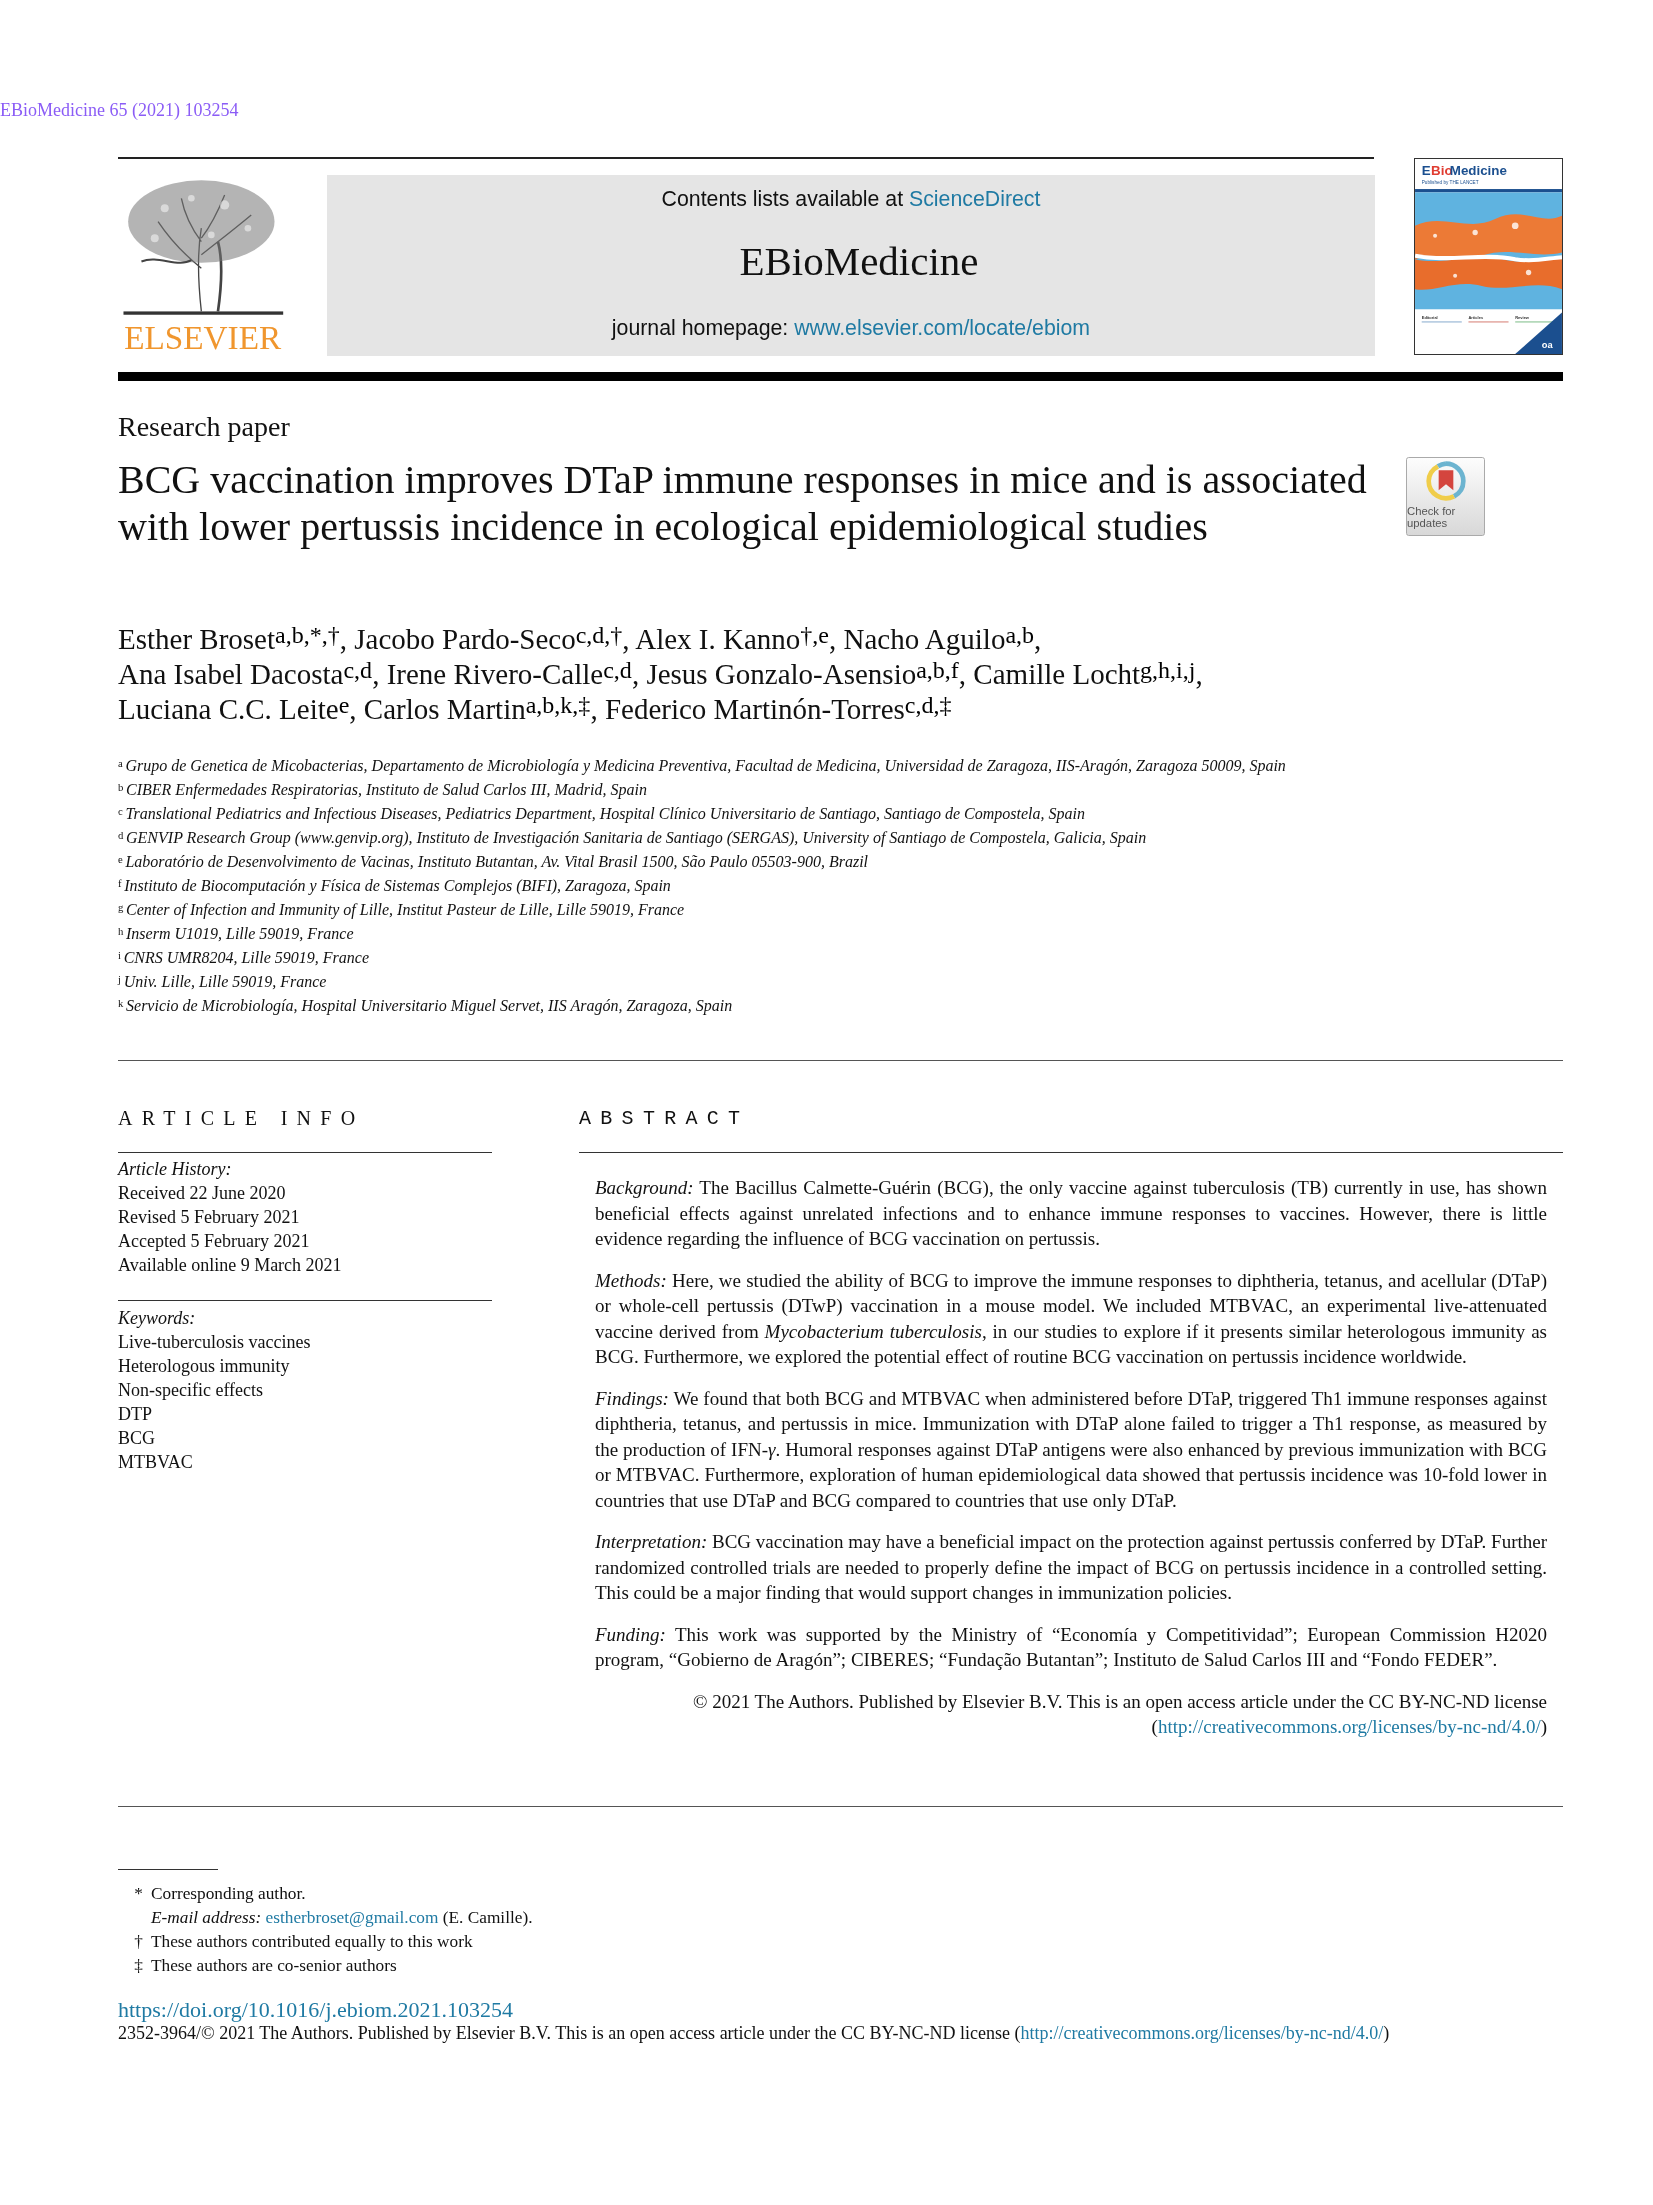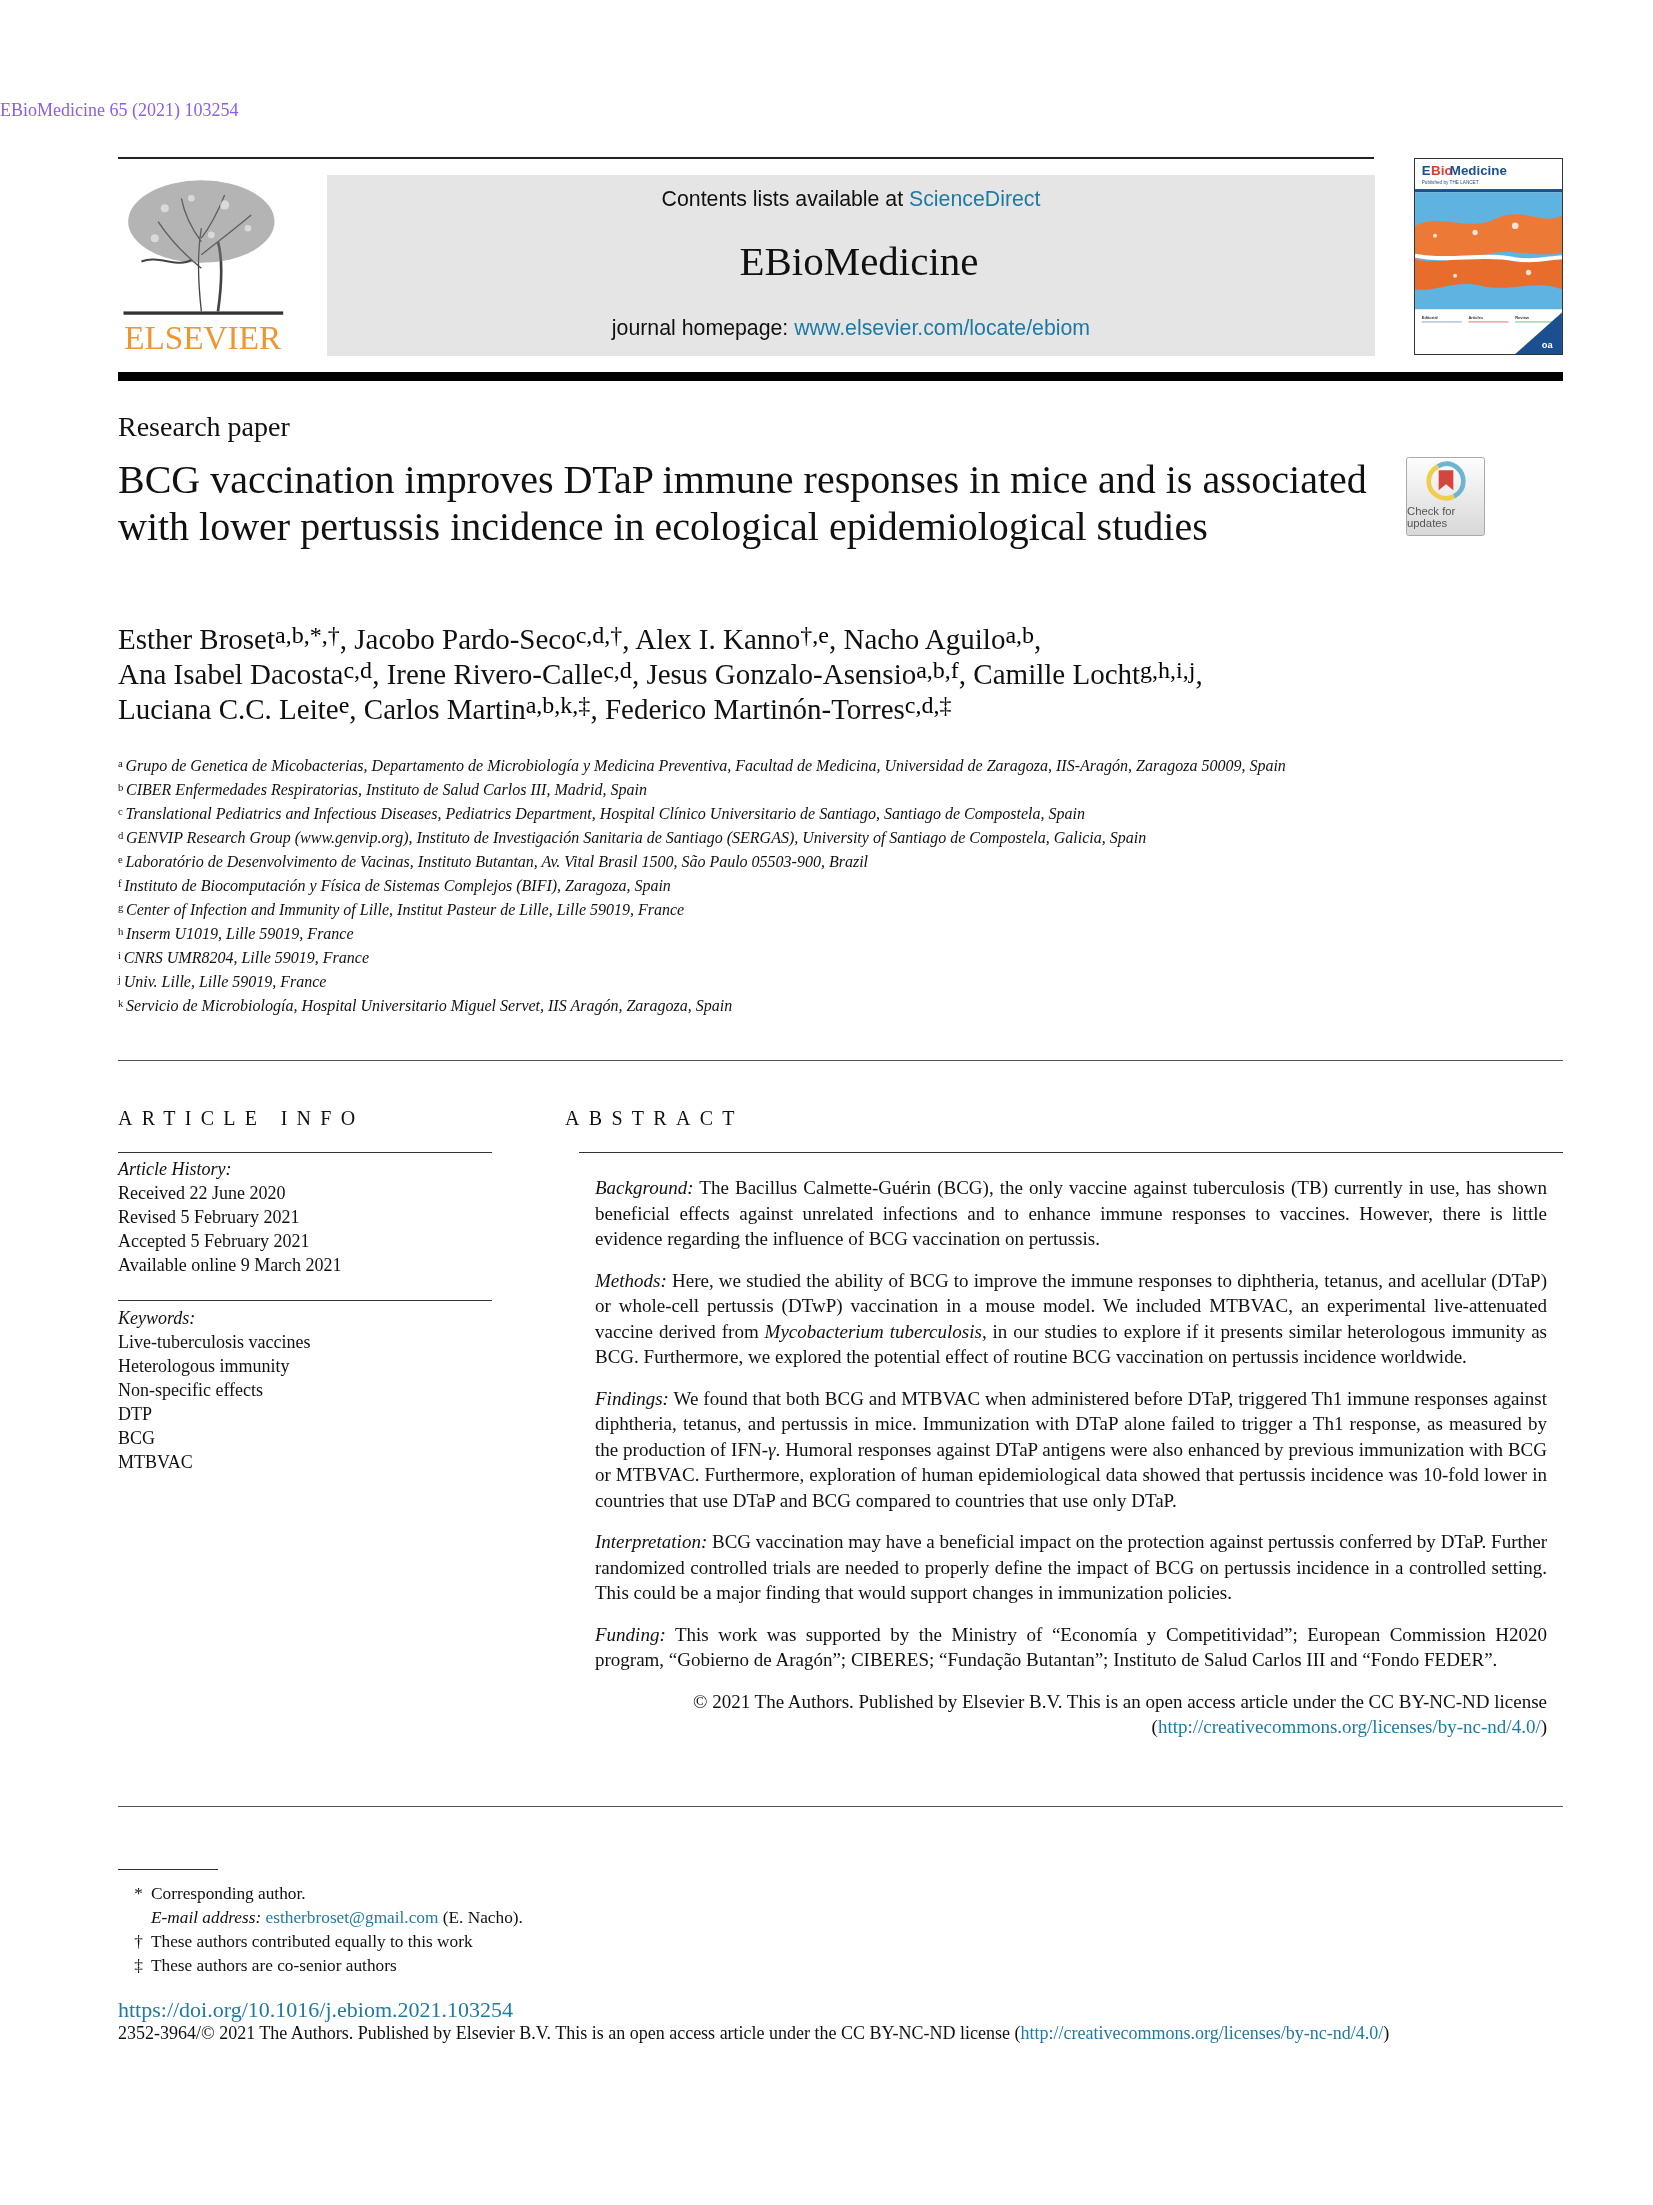--- a/index.html
+++ b/index.html
@@ -31,21 +31,21 @@
   #authors sup { font-size:24px; color:#000000; vertical-align:top; position:relative; top:-4px;text-align:center; }
 
   #affiliations { top:754px; left:118px; width:1267px; font-size:16px; line-height:24px; font-style:italic; }
   #affiliations sup { font-size:10.7px; font-style:normal; vertical-align:top; position:relative; top:-2.7px; margin-right:2.7px; }
 
   #rule-mid { top:1060px; left:118px; width:1445px; height:1.3px; background:#555; }
 
   
   .spaced-head { font-size:20px; letter-spacing:9.3px; }
   #ai-head { top:1107px; left:118px; }
-  #ab-head { top:1107px; left:565px; }
+  #ab-head { top:1107px; left:579px;font-family:Liberation Mono, monospace; }
   #ai-rule1 { top:1152px; left:118px; width:374px; height:1.3px; background:#333; }
   #ai-history { top:1157px; left:118px; font-size:18px; line-height:24px; }
   #ai-rule2 { top:1300px; left:118px; width:374px; height:1.3px; background:#333; }
   #ai-keywords { top:1306px; left:118px; font-size:18px; line-height:24px; }
   .it { font-style:italic; }
 
   
   #ab-rule { top:1152px; left:579px; width:984px; height:1.3px; background:#333; }
   #abstract { top:1159px; left:579px; width:984px; font-size:19px; line-height:25.5px; text-align:justify; }
   #abstract p { margin:16px; }
@@ -210,21 +210,21 @@
 <div id="rule-bottom" class="abs"></div>
 
 <div id="fn-rule" class="abs"></div>
 <div id="footnotes" class="abs">
   <div class="fn-row">
     <span class="fn-sym">*</span>
     <span>Corresponding author.</span>
   </div>
   <div class="fn-row">
     <span class="fn-sym"></span>
-    <span><span class="it">E-mail address:</span> <a>estherbroset@gmail.com</a><span> (E. Nacho).</span></span>
+    <span><span class="it">E-mail address:</span> <a>estherbroset@gmail.com</a><span> (E. Camille).</span></span>
   </div>
   <div class="fn-row">
     <span class="fn-sym">†</span>
     <span>These authors contributed equally to this work</span>
   </div>
   <div class="fn-row">
     <span class="fn-sym">‡</span>
     <span>These authors are co-senior authors</span>
   </div>
 </div>

